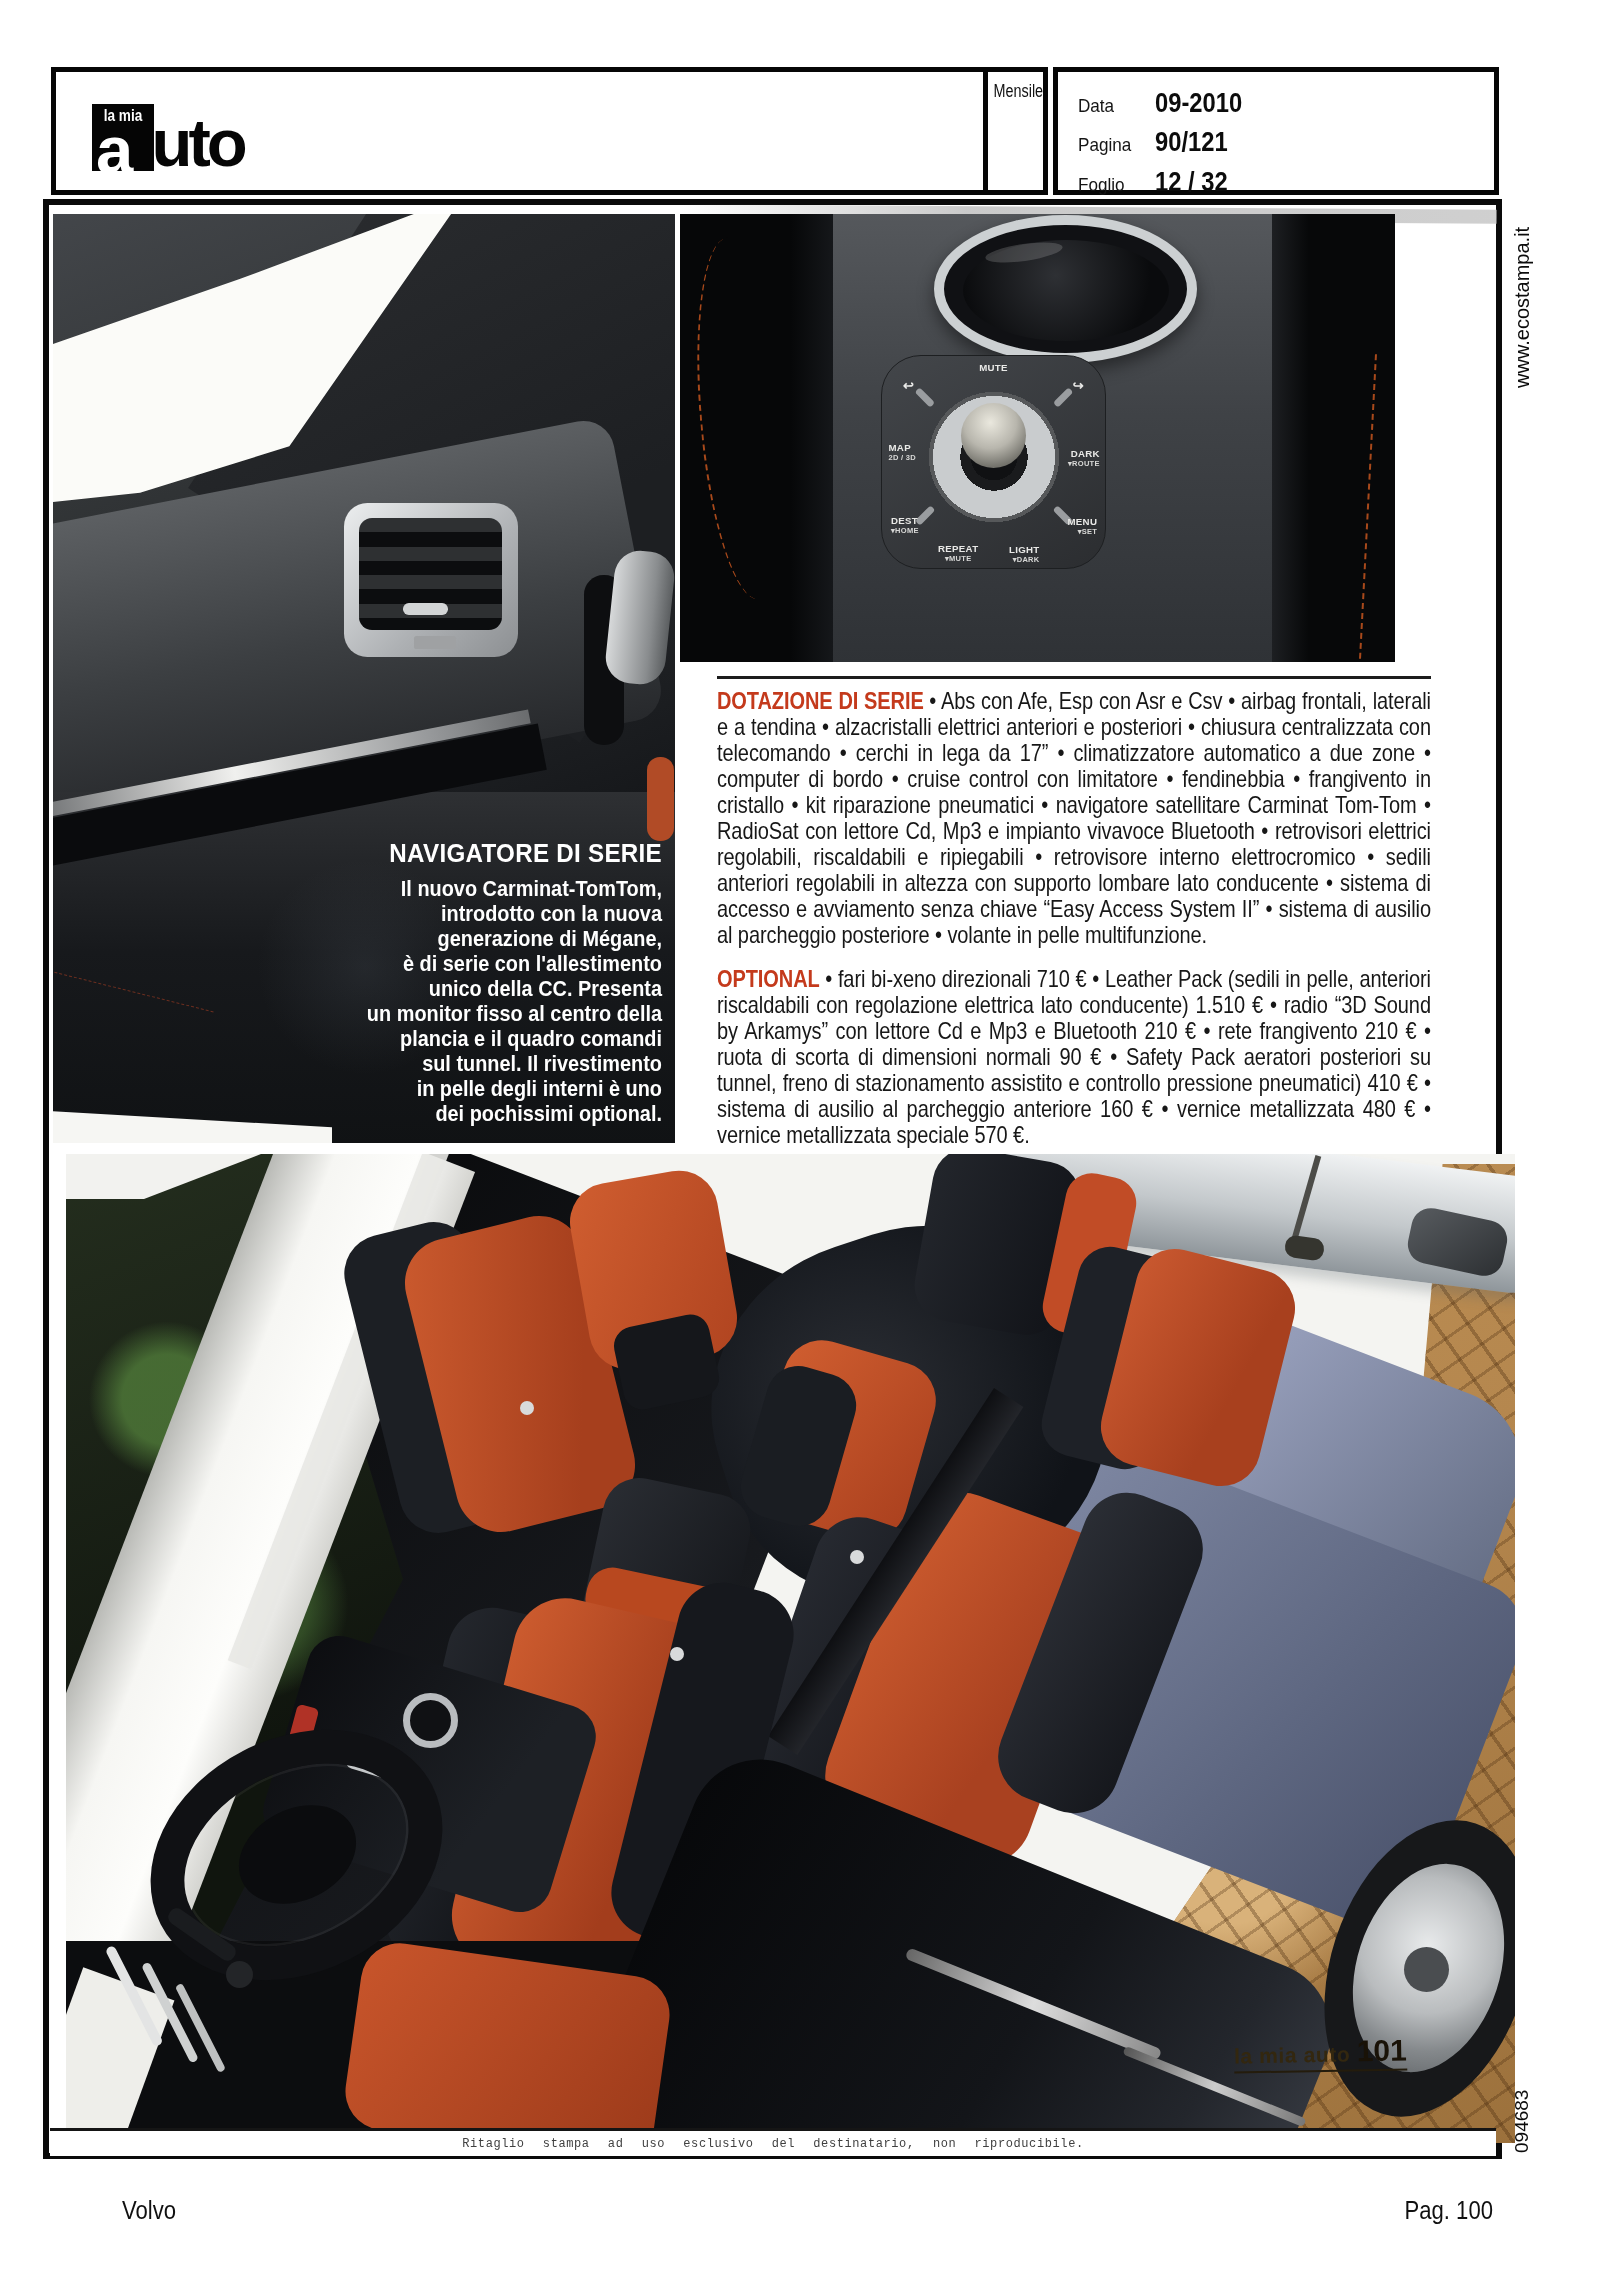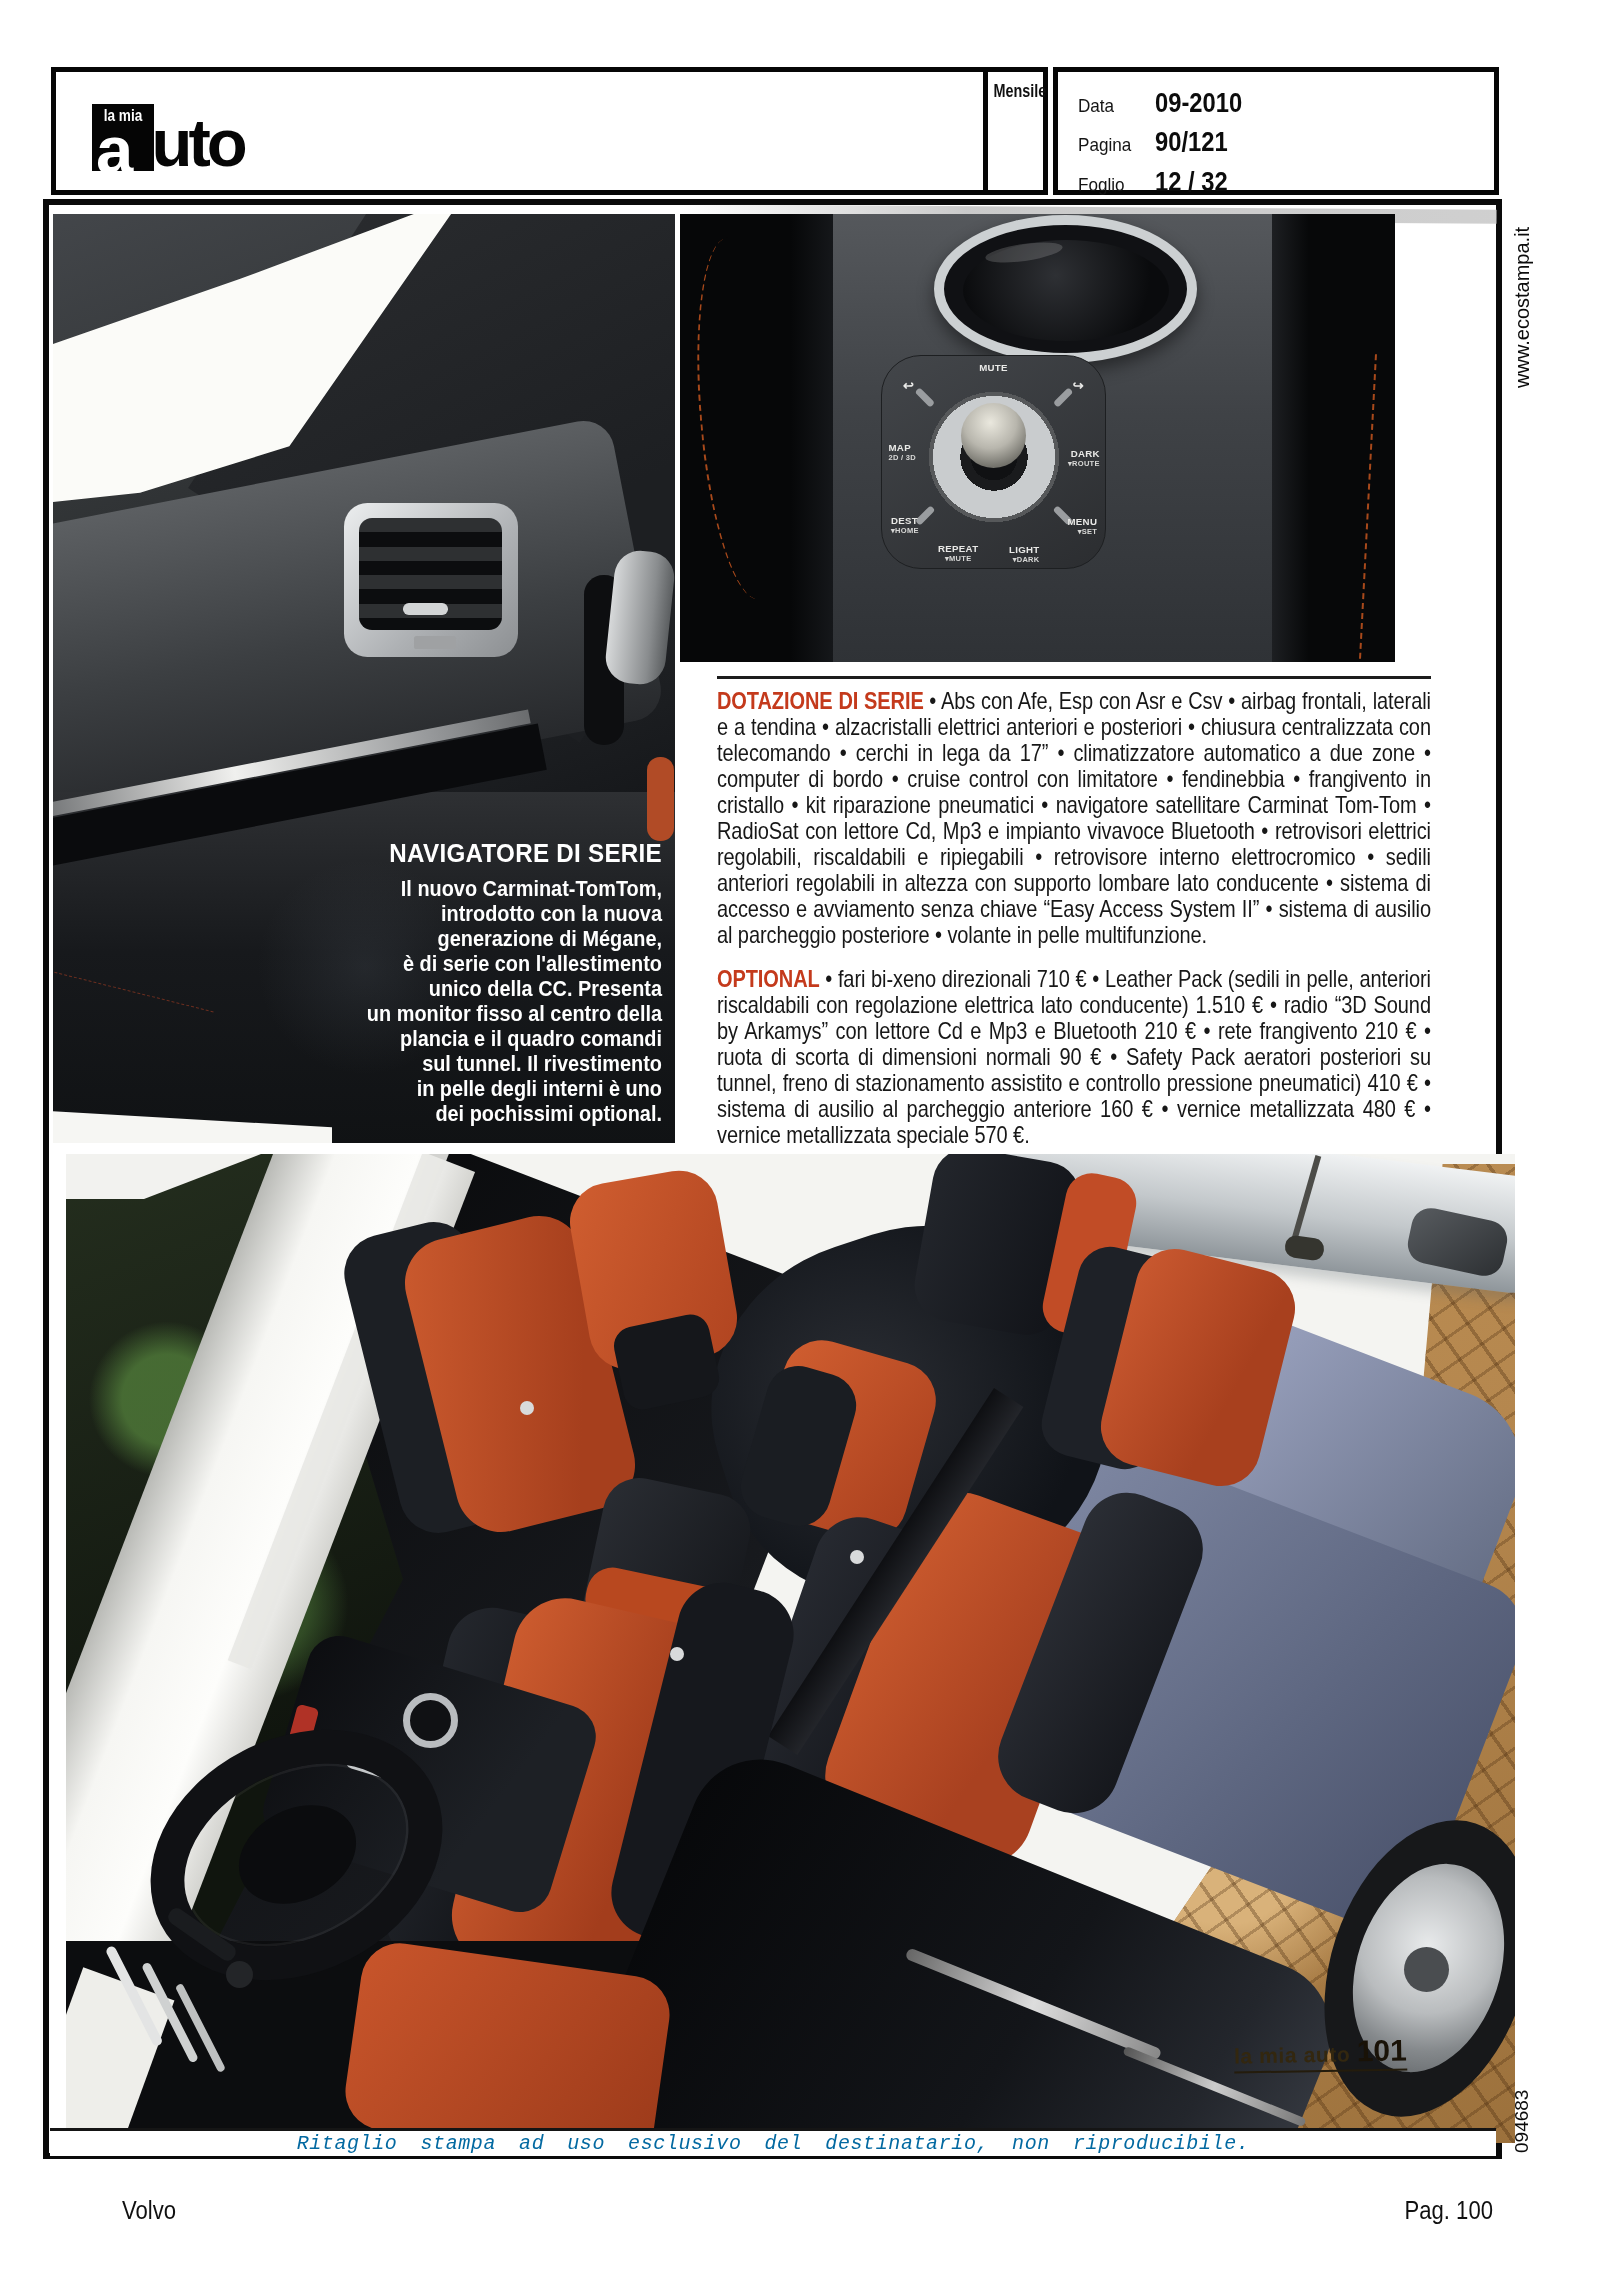--- a/index.html
+++ b/index.html
@@ -12,21 +12,21 @@
   .box{border:5.2px solid #060606;box-sizing:border-box;background:#fff;}
   .box-logo{left:51px;top:67px;width:940px;height:128px;}
   .logo{left:36px;top:32px;display:flex;align-items:flex-end;}
   .logo-square{width:62px;height:67px;background:#050505;position:relative;}
   .logo-lamia{position:absolute;left:0;right:0;top:3.2px;text-align:center;color:#fff;
               font-size:16px;font-weight:700;letter-spacing:0;transform:scaleX(.85);}
   .logo-a{position:absolute;left:3.9px;top:11.7px;font-size:67px;font-weight:800;
           color:#fff;line-height:1;letter-spacing:-3.9px;}
   .logo-uto{font-size:67px;font-weight:800;color:#060606;line-height:.82;
             letter-spacing:-3.9px;margin-left:-2.6px;}
-  .box-mensile{left:983px;top:67px;width:65px;height:128px;font-weight:bold;}
+  .box-mensile{left:983px;top:67px;width:65px;height:128px;}
   .mensile-label{left:0;right:0;top:9px;text-align:center;font-size:18px;color:#111;
                  transform:scaleX(.8);}
   .box-meta{left:1053px;top:67px;width:446px;height:128px;}
   .meta-row{left:19.5px;display:flex;align-items:baseline;}
   .meta-row .lbl{display:inline-block;width:77px;font-size:19px;color:#151515;transform:scaleX(.9);transform-origin:0 100%;}
   .meta-row .val{font-size:27px;font-weight:700;color:#0c0c0c;transform:scaleX(.88);transform-origin:0 100%;}
   .mr-0{top:15.6px;} .mr-1{top:55px;} .mr-2{top:95px;}
 
   
   .frame{left:43px;top:199px;width:1459px;height:1960px;border:6.5px solid #0a0a0a;
@@ -220,22 +220,22 @@
   .belt-dot{width:14.3px;height:14.3px;border-radius:50%;background:#d8dadb;}
   .bd-1{left:454px;top:247px;} .bd-2{left:784px;top:396px;} .bd-3{left:604px;top:493px;}
   .cb-badge{left:1168px;top:881px;display:flex;align-items:baseline;gap:6.5px;
     border-bottom:2.6px solid #241c0c;padding-bottom:1.3px;transform:rotate(-1deg);}
   .cb-badge .nm{font-size:21px;font-weight:600;color:#33270f;letter-spacing:0.6px;}
   .cb-badge .no{font-size:30px;font-weight:800;color:#191207;}
 
   
   .strip{left:50px;top:2128px;width:1446px;height:25px;border-top:3.2px solid #151515;background:#fff;
     display:flex;align-items:center;justify-content:center;}
-  .strip-text{font-family:"Liberation Mono","DejaVu Sans Mono",monospace;font-size:20px;
-    word-spacing:10.4px;letter-spacing:0.6px;color:#0369a1;font-style:italic;}
+  .strip-text{font-family:"Liberation Mono","DejaVu Sans Mono",monospace;font-size:12px;
+    word-spacing:10.4px;letter-spacing:0.6px;color:#404040;}
   .footer-brand{left:122px;top:2195px;font-size:26px;color:#101010;transform:scaleX(.85);transform-origin:0 0;}
   .footer-page{left:1311px;top:2195px;width:182px;text-align:right;font-size:26px;color:#101010;
     transform:scaleX(.85);transform-origin:100% 0;}
 </style>
 </head>
 <body>
 
 <div class="abs box box-logo">
   <div class="abs logo">
     <div class="logo-square">

